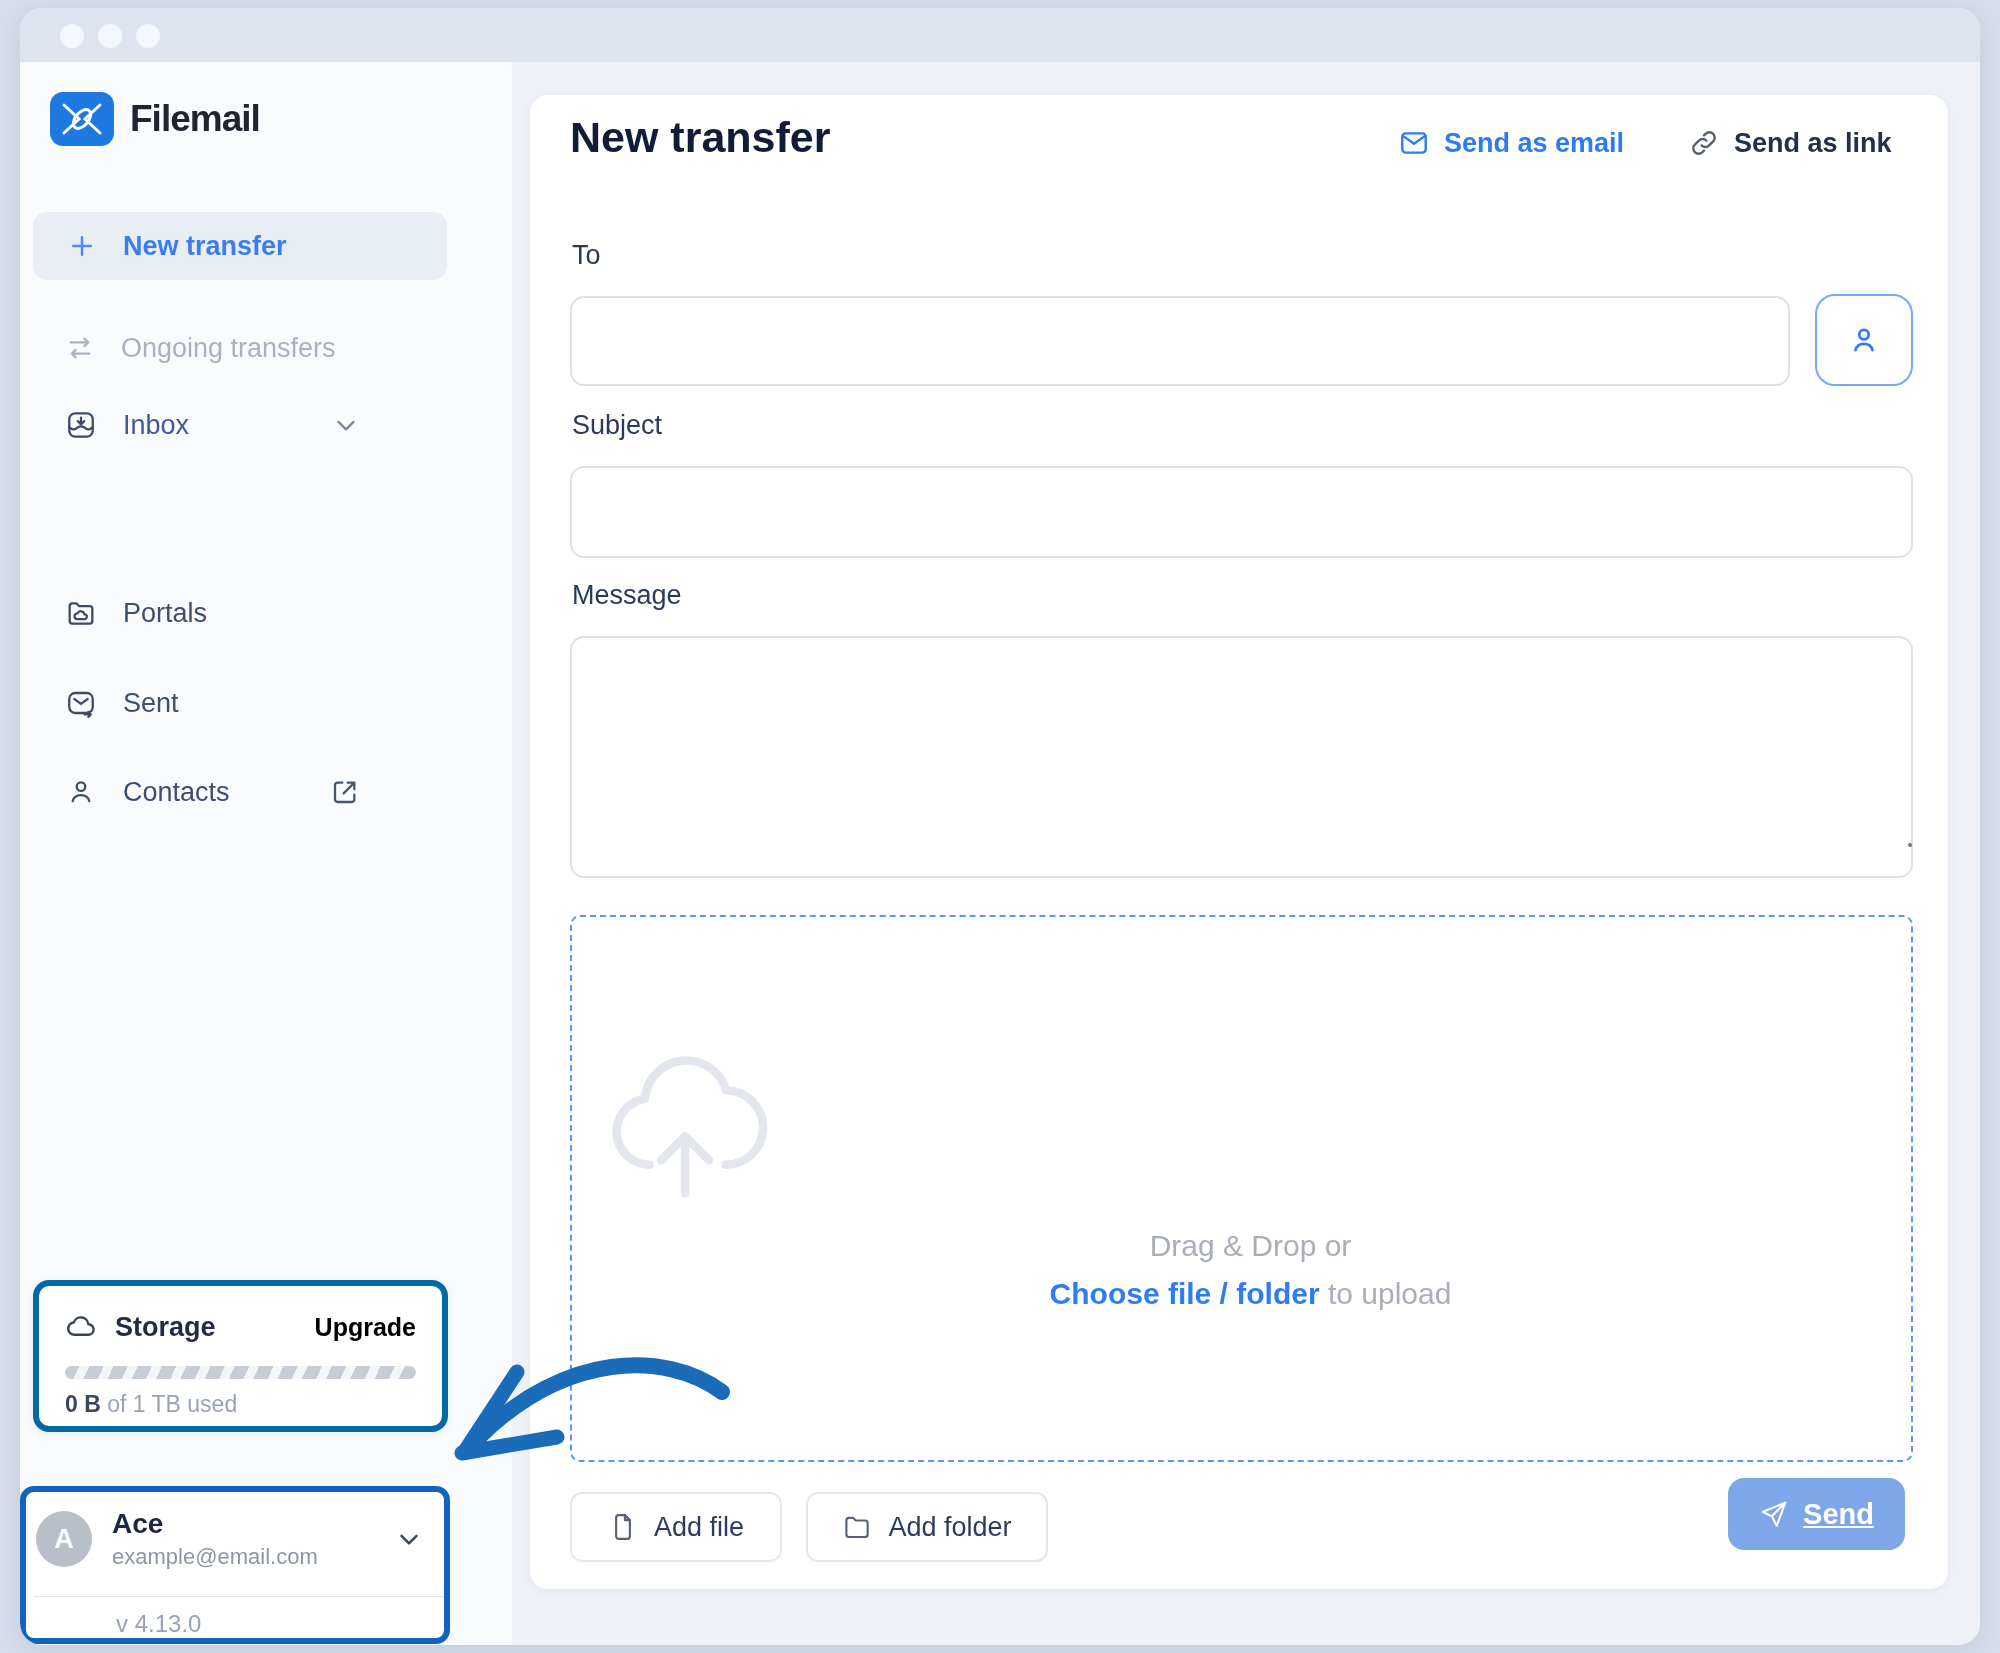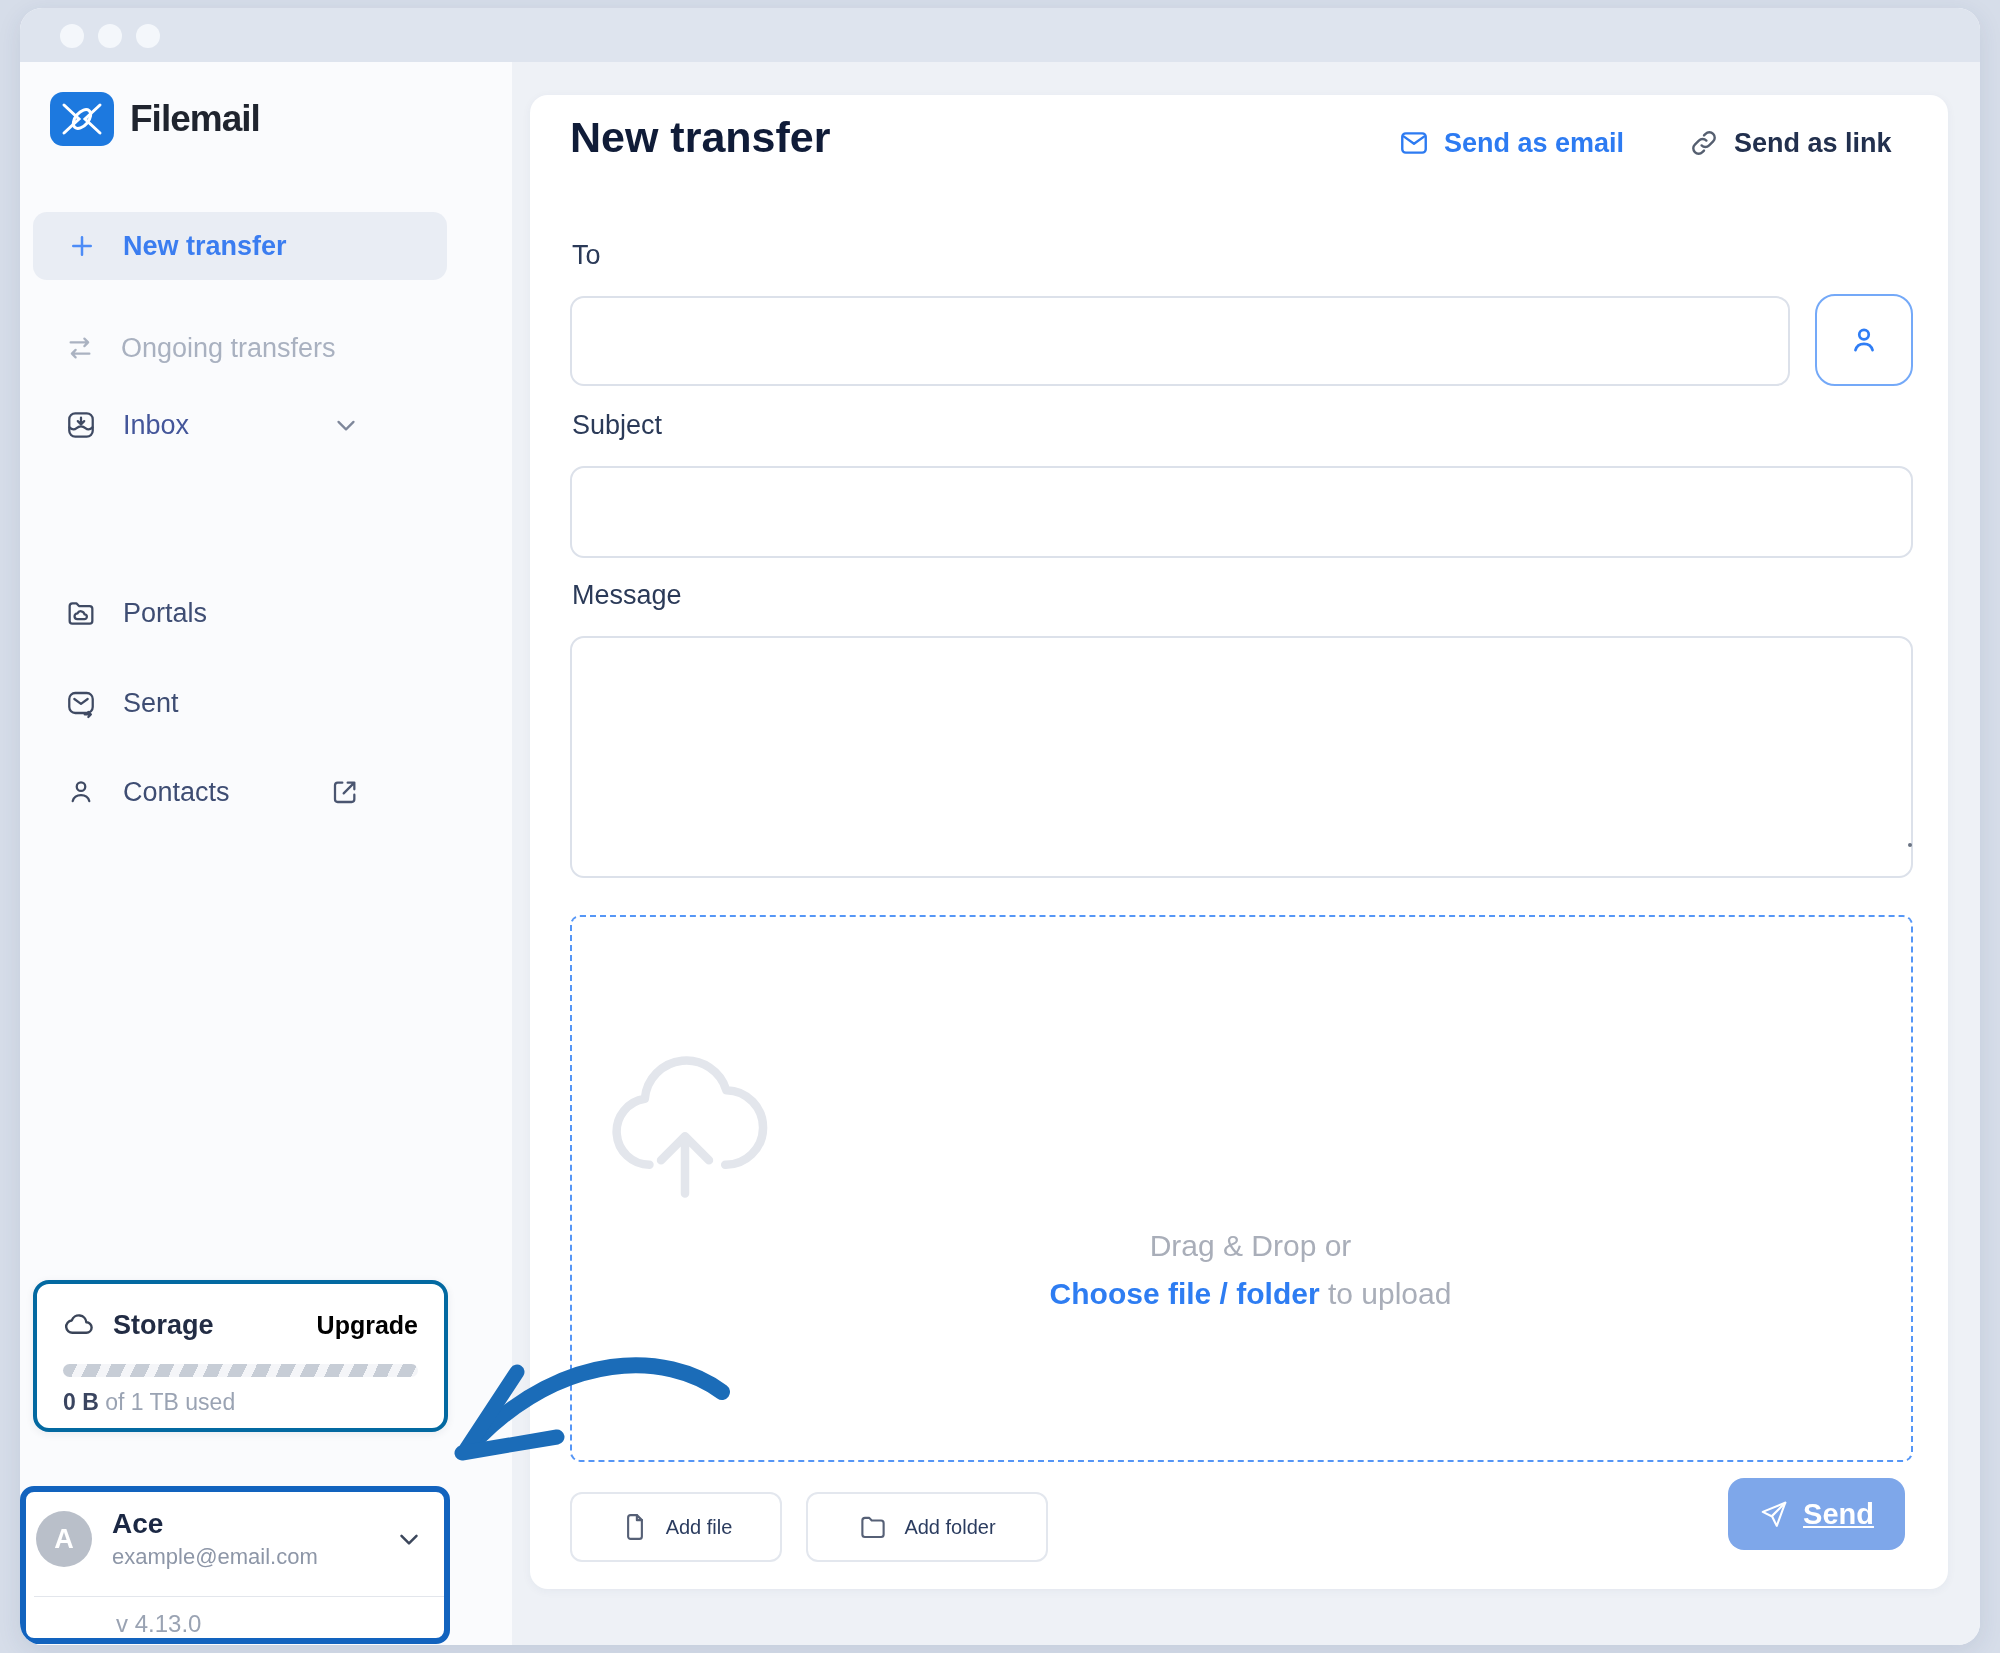--- a/index.html
+++ b/index.html
@@ -28,21 +28,21 @@
   .nav-row .lbl { font-size:27px; font-weight:500; color:#3e4d73; }
   .nav-row.disabled .lbl { color:#a9b1c0; }
   .nav-row.disabled { cursor:default; }
   .icn { flex:0 0 auto; display:inline-flex; }
   .right-ic { position:absolute; right:86px; }
   .count { position:absolute; right:95px; font-size:25px; font-weight:600; color:#2f3a55; }
   .subline { position:absolute; left:45px; top:6px; bottom:6px; width:2px; background:#dfe3ea; }
   .sub-lbl { margin-left:70px; font-size:27px; color:#8b95a7; }
 
   .storage-card { position:absolute; left:13px; top:1218px; width:415px; height:152px;
-                  background:#ffffff; border:4px solid #0369a1; border-radius:16px;
+                  background:#ffffff; border:6px solid #0369a1; border-radius:16px;
                   box-shadow:0 2px 8px rgba(30,40,70,.07); padding:24px 26px; }
   .storage-head { display:flex; align-items:center; gap:16px; }
   .storage-title { font-size:27px; font-weight:700; color:#222c44; }
   .upgrade { margin-left:auto; font-size:25px; font-weight:600; color:#000000; cursor:pointer; }
   .storage-bar { margin-top:22px; height:13px; border-radius:7px; background:
       repeating-linear-gradient(115deg,#c7cdd6 0 13px,#f4f5f8 13px 22px); }
   .storage-usage { margin-top:12px; font-size:23px; color:#9aa3b3; }
   .storage-usage b { color:#3a4560; font-weight:700; }
 
   .account-box { position:absolute; left:0px; top:1424px; width:430px; height:158px;
@@ -83,21 +83,21 @@
 
   .dropzone { position:absolute; left:40px; top:820px; width:1343px; height:547px;
               border:2px dashed #5596f6; border-radius:10px; cursor:pointer; }
   .dz-inner { position:absolute; left:18px; right:0; top:118px; text-align:center; }
   .dz-line1 { margin-top:24px; font-size:30px; color:#a9aeb9; }
   .dz-line2 { margin-top:14px; font-size:30px; color:#a9aeb9; }
   .dz-line2 b { color:#2e7df2; font-weight:700; }
 
   .btm-btn { position:absolute; top:1397px; height:70px; background:#ffffff;
              border:2px solid #e3e7ee; border-radius:12px; display:flex; align-items:center;
-             justify-content:center; gap:16px; font-size:20px; color:#2b3c5f; cursor:pointer; }
+             justify-content:center; gap:16px; font-size:27px; color:#2b3c5f; cursor:pointer; }
   .add-file { left:40px; width:212px; }
   .add-folder { left:276px; width:242px; }
   .send-btn { position:absolute; left:1198px; top:1383px; width:177px; height:72px;
               background:#7ea7ea; border:none; border-radius:16px; display:flex; align-items:center;
               justify-content:center; gap:14px; color:#ffffff; font-size:29px; font-weight:700;
               cursor:pointer; font-family:"Liberation Sans","DejaVu Sans",sans-serif;text-decoration:underline; }
 
   .annotation { position:absolute; inset:0; pointer-events:none; z-index:50; }
   svg { display:block; }
 </style>

